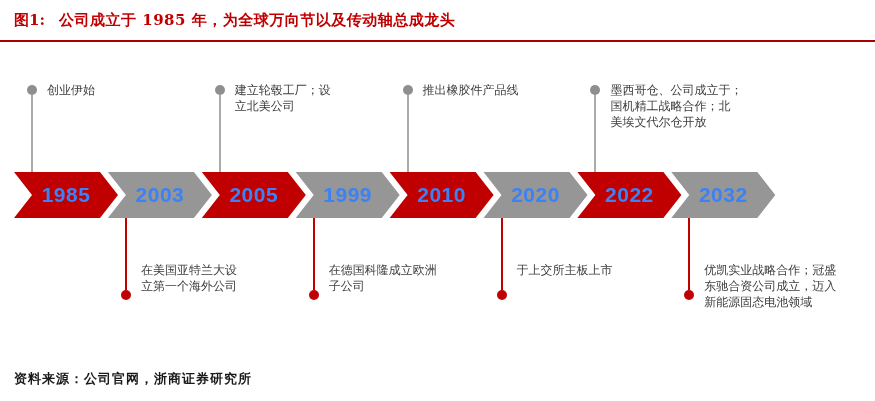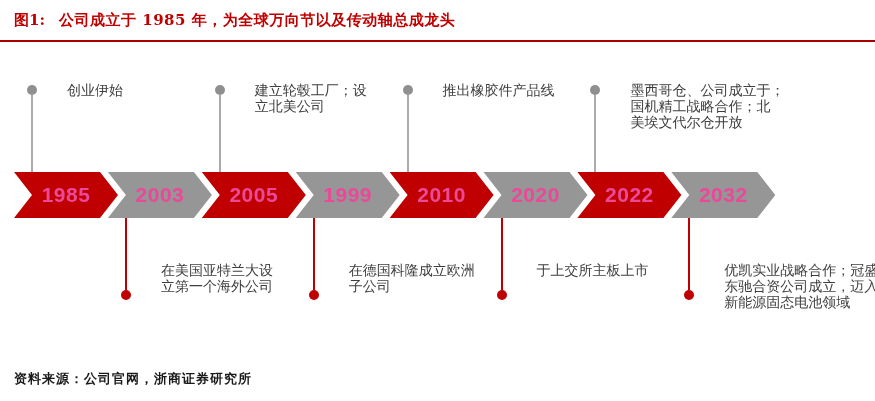--- a/index.html
+++ b/index.html
@@ -13,27 +13,27 @@
     font-size:15px;color:#c00000;white-space:nowrap;
   }
   .fig-no{font-weight:700;margin-right:14px;}
   .fig-text{font-weight:600;letter-spacing:0.5px;}
   .title-rule{position:absolute;left:0;top:40px;width:875px;height:2px;background:#a80000;}
   
   .timeline{position:absolute;left:0;top:0;width:875px;height:360px;}
   #arrows-svg{position:absolute;left:0;top:172px;}
   .year-label{
     position:absolute;top:172px;height:46px;display:flex;align-items:center;justify-content:center;
-    color:#ec4899;font-weight:700;font-size:21px;letter-spacing:0.5px;
+    color:#3b82f6;font-weight:700;font-size:21px;letter-spacing:0.5px;
   }
   .conn-line{position:absolute;width:2px;}
   .conn-dot{position:absolute;width:10px;height:10px;border-radius:50%;}
   .note{
-    position:absolute;font-size:14px;line-height:16px;color:#3d3d3d;
-    white-space:pre-line;width:160px;margin-left:20px;
+    position:absolute;font-size:12px;line-height:16px;color:#3d3d3d;
+    white-space:pre-line;width:160px;
   }
   
   .source{
     position:absolute;left:14px;top:370px;font-family:"DejaVu Serif",serif;
     font-size:13px;color:#1a1a1a;letter-spacing:1px;font-weight:bold;
   }
 </style>
 </head>
 <body>
 

